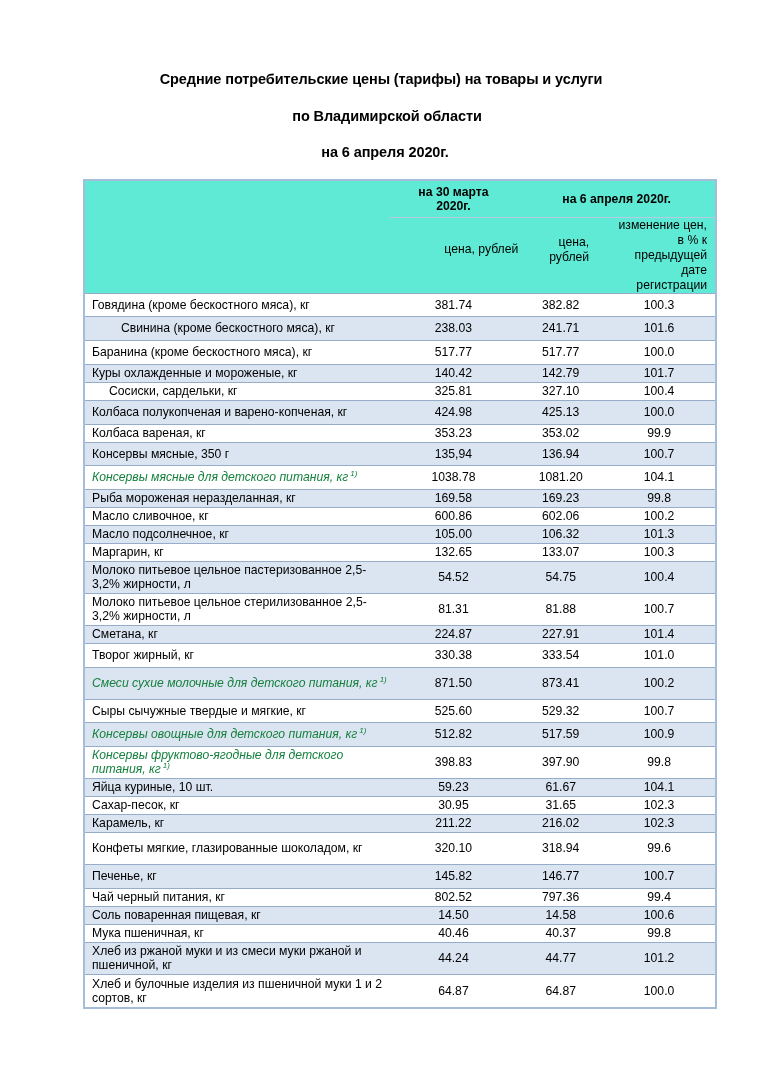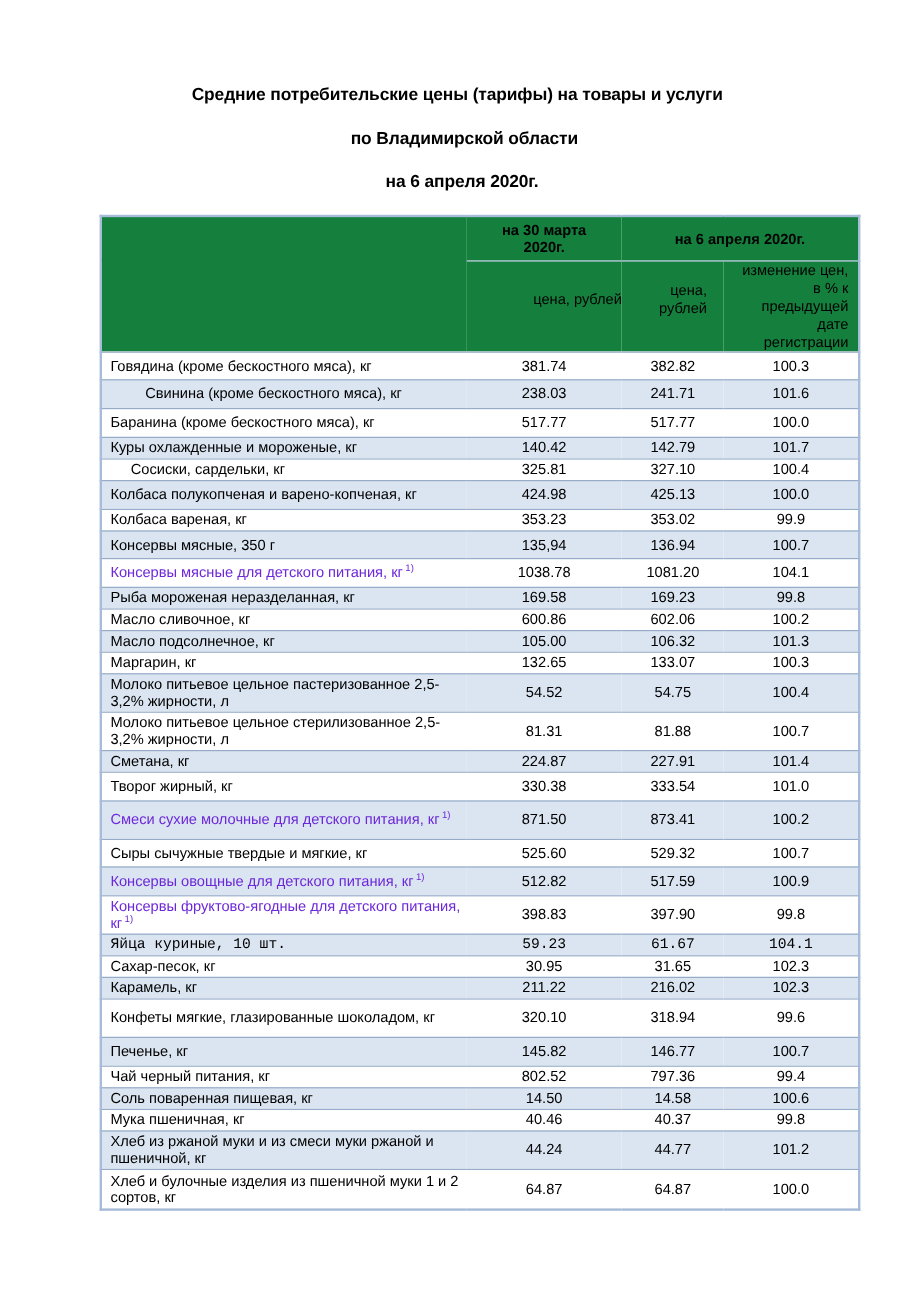--- a/index.html
+++ b/index.html
@@ -35,21 +35,21 @@
       width: 634px;
       border-collapse: collapse;
       font-size: 12.2px;
       border: 2px solid #a7bcd8;
     }
     table.prices td, table.prices th {
       padding: 0;
       border-top: 1px solid #97acc9;
     }
     thead th {
-      background: #15803d;
+      background: #5eead4;
       font-weight: normal;
       vertical-align: middle;
       text-align: center;
     }
     thead th.hdr-bold {
       font-weight: bold;
       font-size: 12.2px;
       line-height: 14px;
     }
     thead .h-sub th {
@@ -68,21 +68,21 @@
     }
     tbody td.name {
       padding-left: 7px;
       text-align: left;
     }
     tbody td.num {
       text-align: center;
     }
     tbody tr.odd td { background: #ffffff; }
     tbody tr.even td { background: #dbe5f1; }
-    tbody td.red { color: #6d28d9; }
+    tbody td.red { color: #15803d; font-style: italic; }
     sup.fn {
       font-size: 8px;
       vertical-align: 5px;
       line-height: 0;
       margin-left: 2px;
     }
   </style>
 </head>
 <body>
 
@@ -229,21 +229,21 @@
         <td class="num">512.82</td>
         <td class="num">517.59</td>
         <td class="num">100.9</td>
       </tr>
       <tr class="odd" style="height: 32px;">
         <td class="name red" style="max-width: 240px;"><span>Консервы фруктово-ягодные для детского питания, кг</span><sup class="fn">1)</sup></td>
         <td class="num">398.83</td>
         <td class="num">397.90</td>
         <td class="num">99.8</td>
       </tr>
-      <tr class="even" style="height: 18px; font-family: Liberation Mono, monospace;">
+      <tr class="even" style="height: 18px;">
         <td class="name" style="max-width: 240px;"><span>Яйца куриные, 10 шт.</span></td>
         <td class="num">59.23</td>
         <td class="num">61.67</td>
         <td class="num">104.1</td>
       </tr>
       <tr class="odd" style="height: 18px;">
         <td class="name" style="max-width: 240px;"><span>Сахар-песок, кг</span></td>
         <td class="num">30.95</td>
         <td class="num">31.65</td>
         <td class="num">102.3</td>

